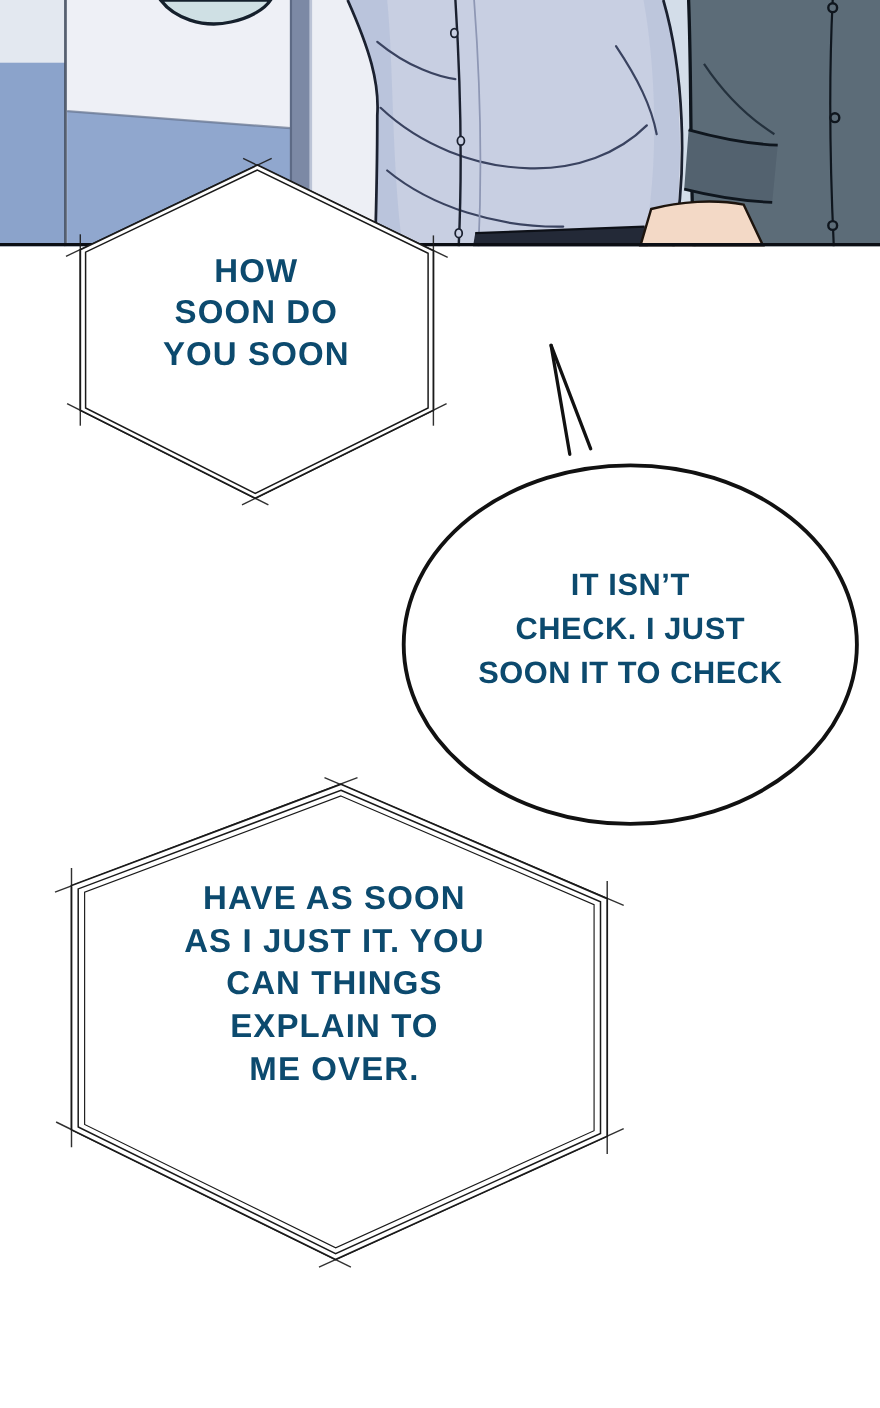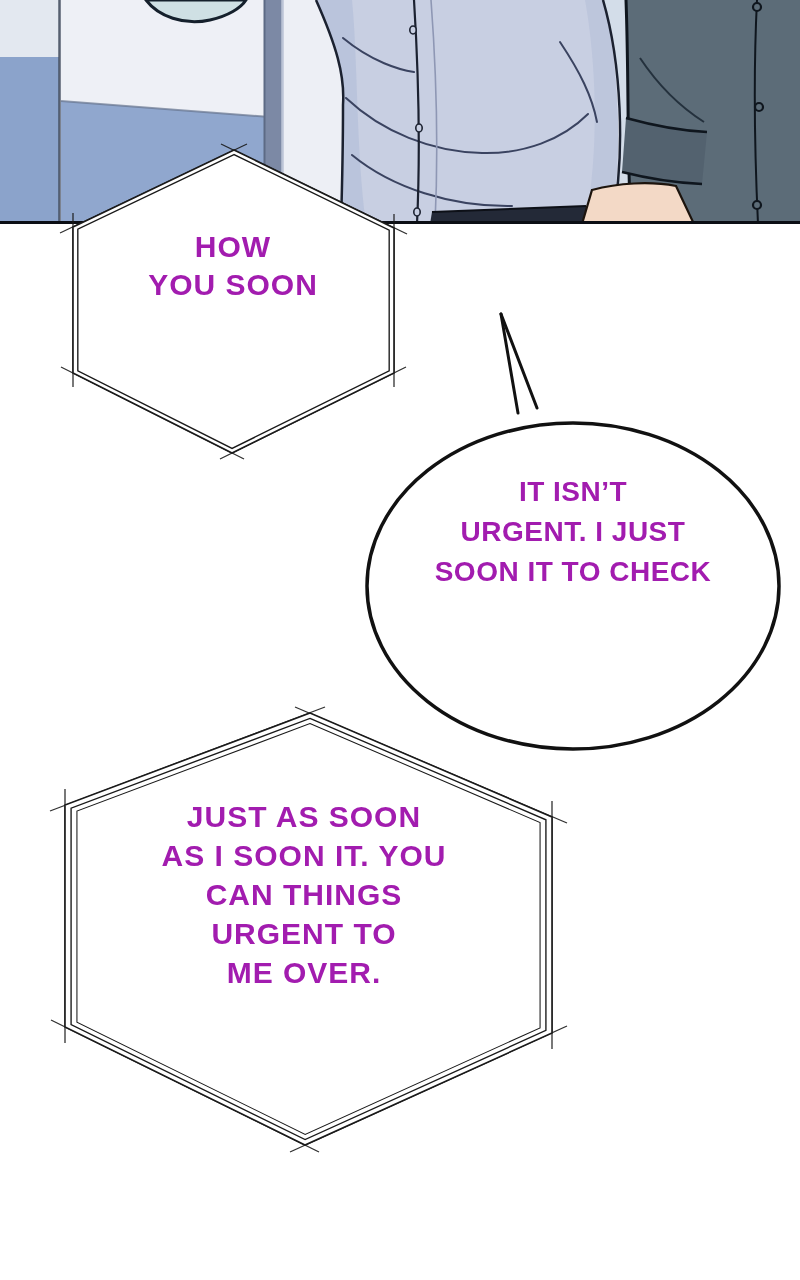--- a/index.html
+++ b/index.html
@@ -1,22 +1,22 @@
 <!DOCTYPE html>
 <html><head>
 <meta charset="utf-8">
 <style>
   html,body{margin:0;padding:0;background:#ffffff;}
   #page{position:relative;width:800px;height:1280px;background:#ffffff;overflow:hidden;
         font-family:"Liberation Sans","DejaVu Sans",sans-serif;}
   #art-svg{position:absolute;left:0;top:0;width:800px;height:1280px;}
-  .bubble-text{position:absolute;color:#a21caf;font-weight:700;text-align:center;}
+  .bubble-text{position:absolute;color:#0c4a6e;font-weight:700;text-align:center;}
   .bubble-text .line{white-space:nowrap;}
   #bubble1-text{left:93px;top:228px;width:280px;font-size:30px;line-height:38px;letter-spacing:1px;}
-  #bubble2-text{left:403px;top:472px;width:340px;font-size:28px;line-height:40px;letter-spacing:.5px;}
+  #bubble2-text{left:403px;top:512px;width:340px;font-size:28px;line-height:40px;letter-spacing:.5px;}
   #bubble3-text{left:84px;top:797px;width:440px;font-size:30px;line-height:39px;letter-spacing:1px;}
 </style>
 </head>
 <body>
 
 <div id="page">
 
   <svg id="art-svg" viewBox="0 0 800 1280">
     <defs>
       <clipPath id="panelClip">
@@ -120,30 +120,31 @@
         <line x1="50" y1="811" x2="325" y2="707"></line>
       </g>
       <polygon points="310,713 552,817 552,1033 305,1145 65,1027 65,805" fill="#ffffff" stroke-width="1.6"></polygon>
       <polygon points="310,713 552,817 552,1033 305,1145 65,1027 65,805" fill="none" stroke-width="1.4" transform="translate(308.5 929) scale(0.975) translate(-308.5 -929)"></polygon>
       <polygon points="310,713 552,817 552,1033 305,1145 65,1027 65,805" fill="none" stroke-width="1.1" transform="translate(308.5 929) scale(0.951) translate(-308.5 -929)"></polygon>
     </g>
   </svg>
 
   <div id="bubble1-text" class="bubble-text">
     <div class="line">HOW</div>
+    <div class="line">SOON DO</div>
     <div class="line">YOU SOON</div>
   </div>
 
   <div id="bubble2-text" class="bubble-text">
     <div class="line">IT ISN’T</div>
-    <div class="line">URGENT. I JUST</div>
+    <div class="line">CHECK. I JUST</div>
     <div class="line">SOON IT TO CHECK</div>
   </div>
 
   <div id="bubble3-text" class="bubble-text">
-    <div class="line">JUST AS SOON</div>
-    <div class="line">AS I SOON IT. YOU</div>
+    <div class="line">HAVE AS SOON</div>
+    <div class="line">AS I JUST IT. YOU</div>
     <div class="line">CAN THINGS</div>
-    <div class="line">URGENT TO</div>
+    <div class="line">EXPLAIN TO</div>
     <div class="line">ME OVER.</div>
   </div>
 
 </div>
 
 </body></html>

